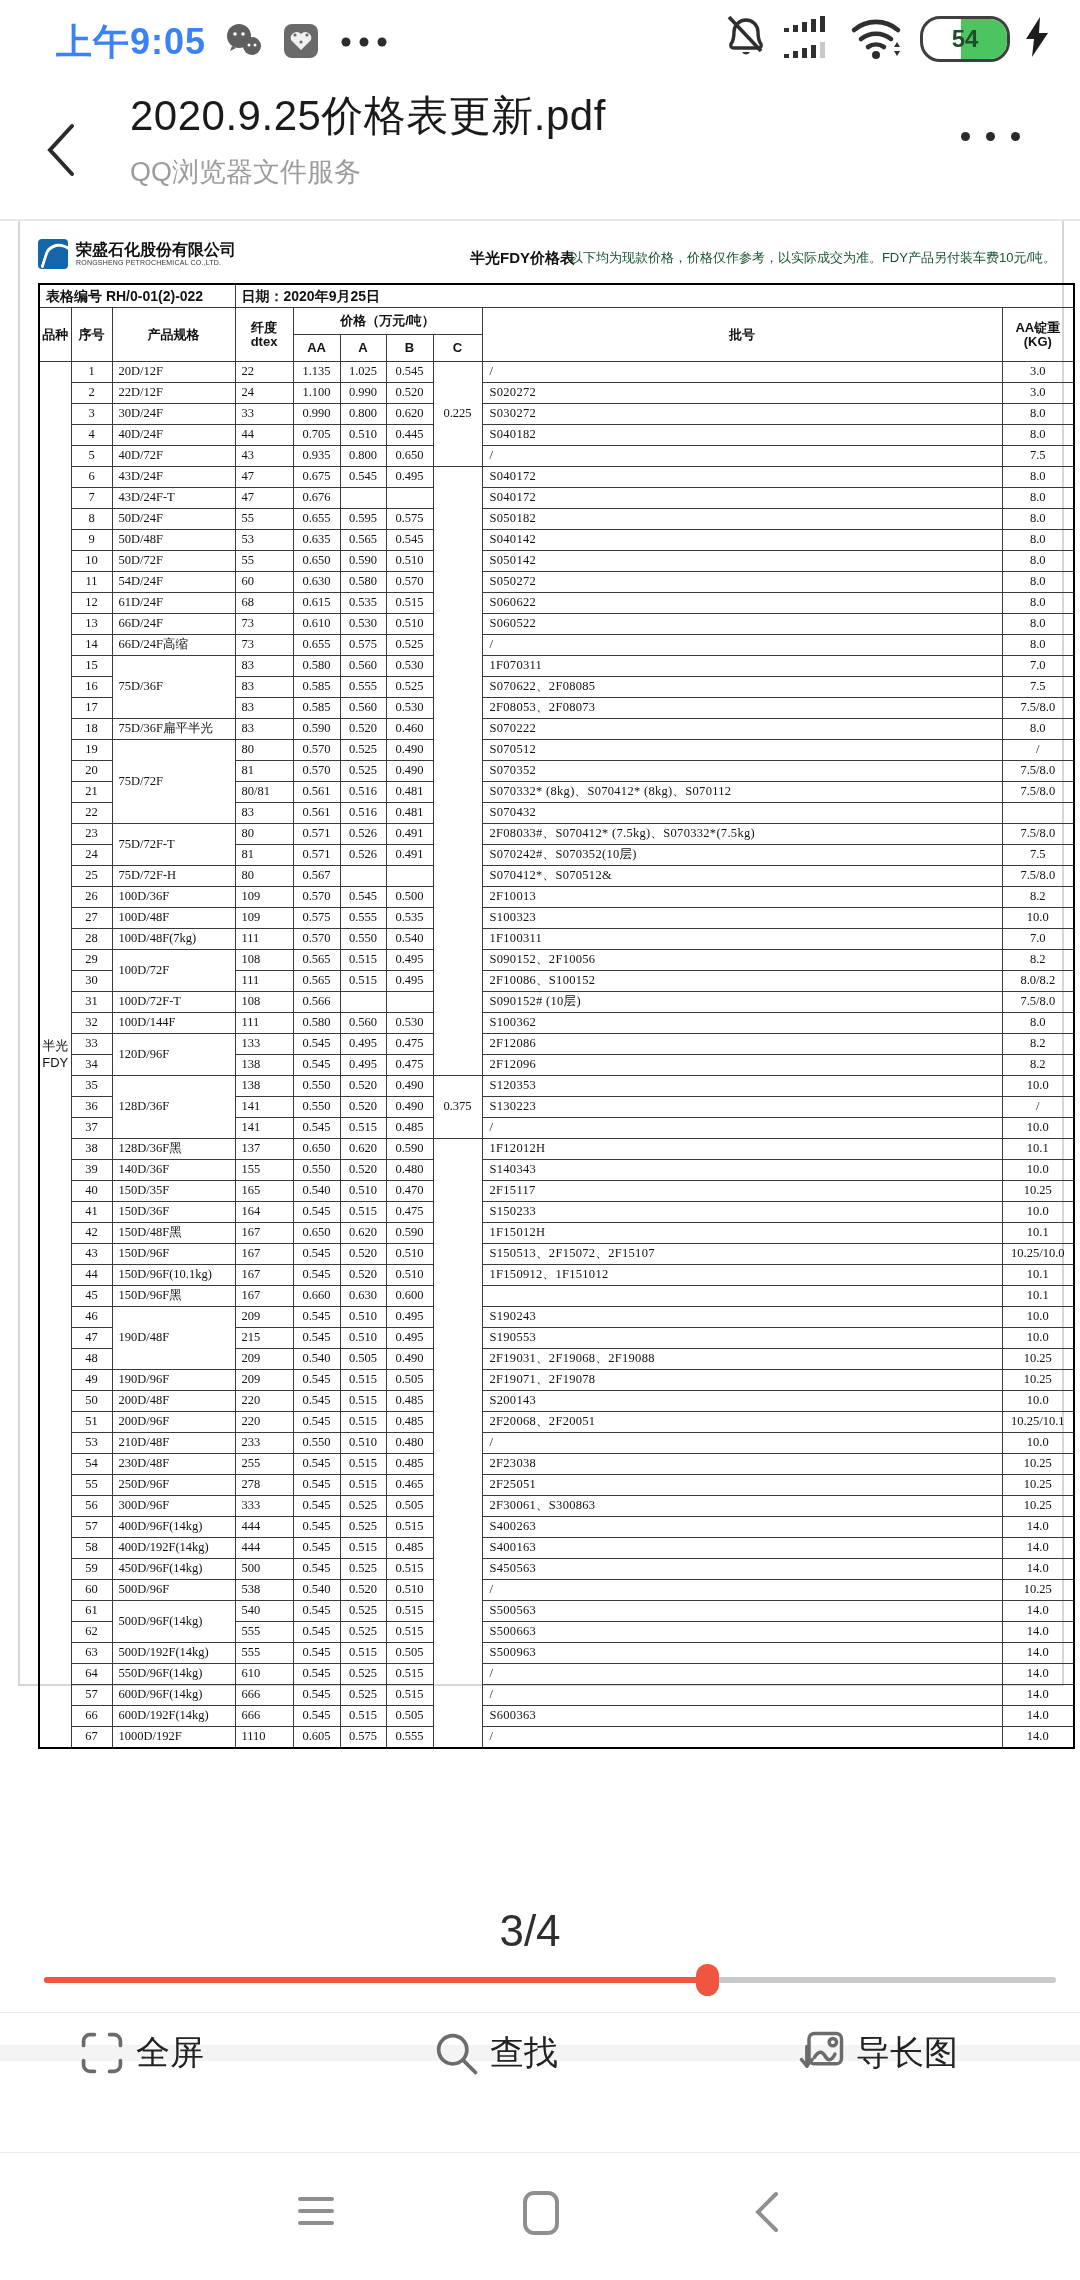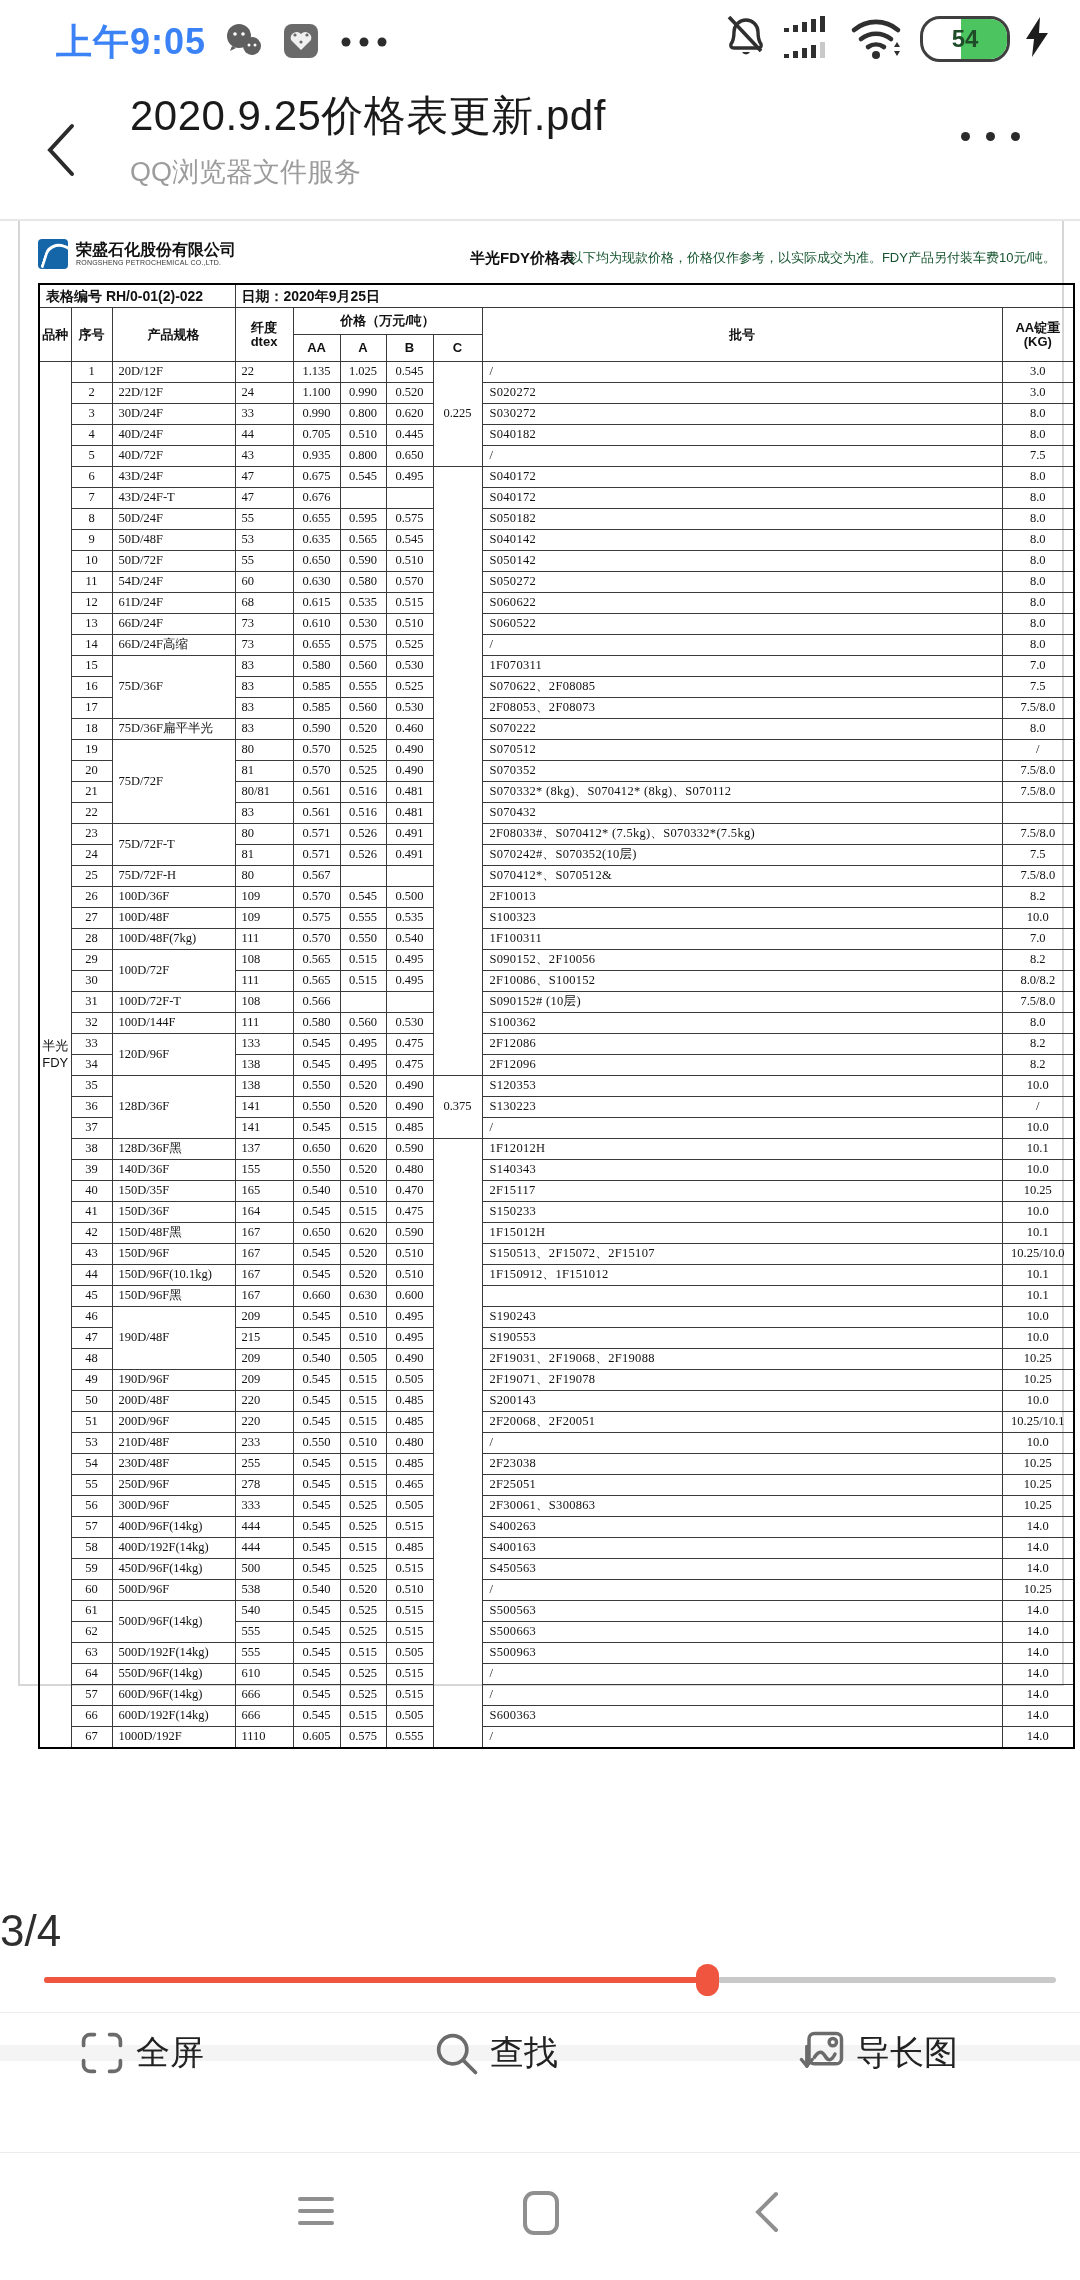--- a/index.html
+++ b/index.html
@@ -45,21 +45,21 @@
   .tbl thead td{font-family:"Liberation Sans",sans-serif;font-weight:700;font-size:14px;height:22px;
                 text-align:left;padding-left:6px;}
   .tbl thead th{font-family:"Liberation Sans",sans-serif;font-weight:700;font-size:13px;height:26px;
                 text-align:center;}
   .tbl tbody td{font-size:12.5px;height:20px;}
   .tbl td.num,.tbl td.price,.tbl td.wt,.tbl td.ccol{text-align:center;}
   .tbl td.spec,.tbl td.dtex{text-align:left;padding-left:6px;}
   .tbl td.batch{text-align:left;padding-left:7px;letter-spacing:0.3px;}
   .tbl td.brand{text-align:center;font-size:13px;line-height:1.25;font-family:Liberation Sans, sans-serif;}
   
-  .pager{position:absolute;top:1906px;left:0;width:1060px;text-align:left;
+  .pager{position:absolute;top:1906px;left:0;width:1060px;text-align:center;
          font-size:44px;color:#2e2e2e;}
   .slider{position:absolute;top:1958px;left:0;width:1080px;height:44px;}
   .slider .track{position:absolute;left:44px;top:19px;width:1012px;height:6px;border-radius:3px;background:#c9c9c9;}
   .slider .fill{position:absolute;left:0;top:0;height:6px;border-radius:3px;background:#f0553f;width:65.5%;}
   .slider .handle{position:absolute;top:-13px;left:calc(65.5% - 11px);width:23px;height:32px;
                   border-radius:12px;background:#f0553f;}
   
   .toolbar{position:absolute;top:2012px;left:0;width:1080px;height:140px;background:#fff;
            border-top:1px solid #ececec;}
   .toolbar .stripe{position:absolute;top:32px;left:0;width:1080px;height:16px;background:#f4f4f4;}

